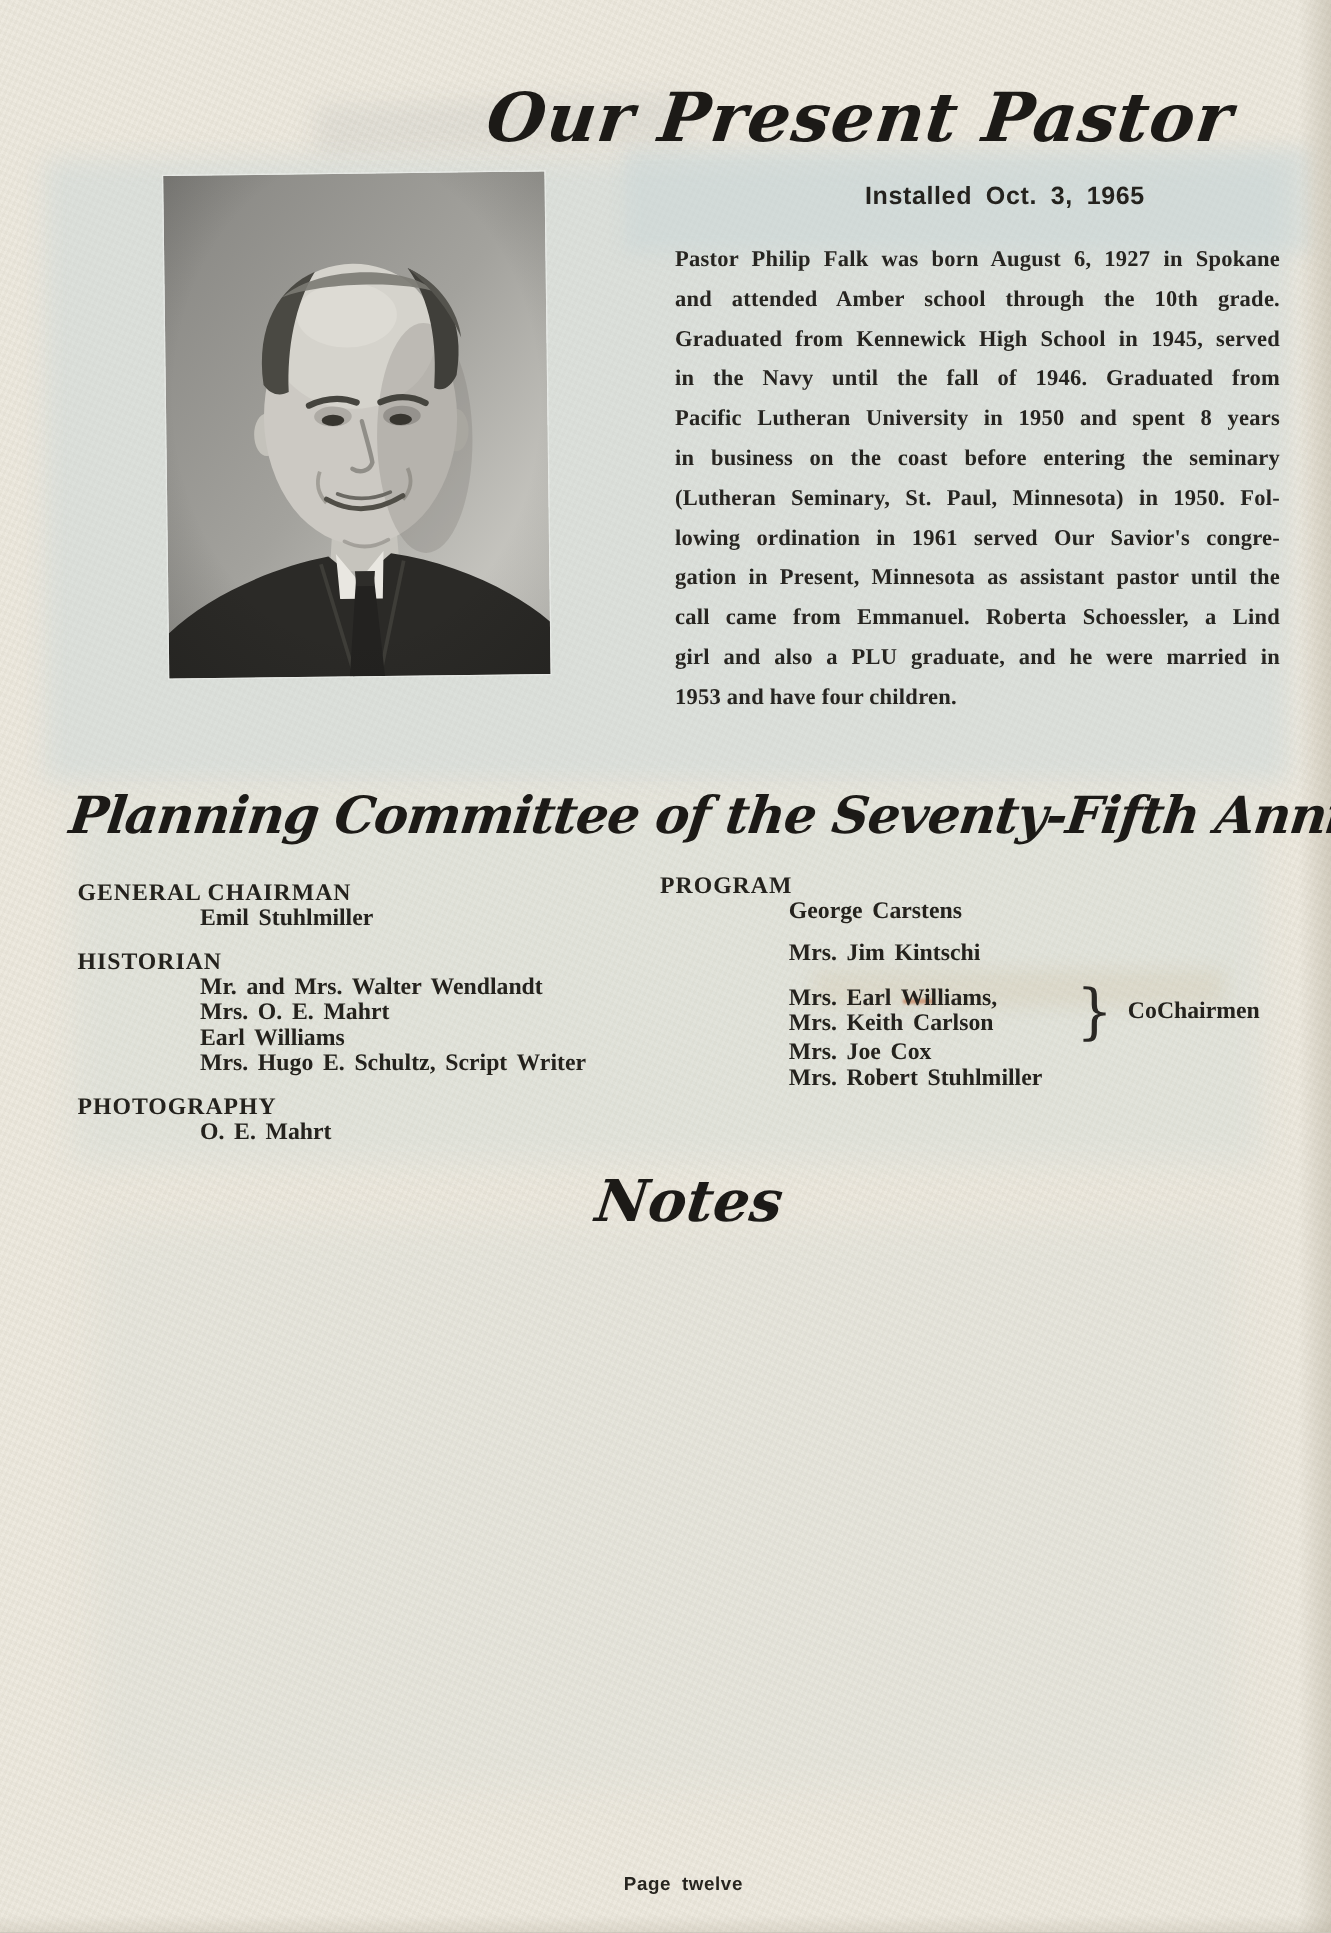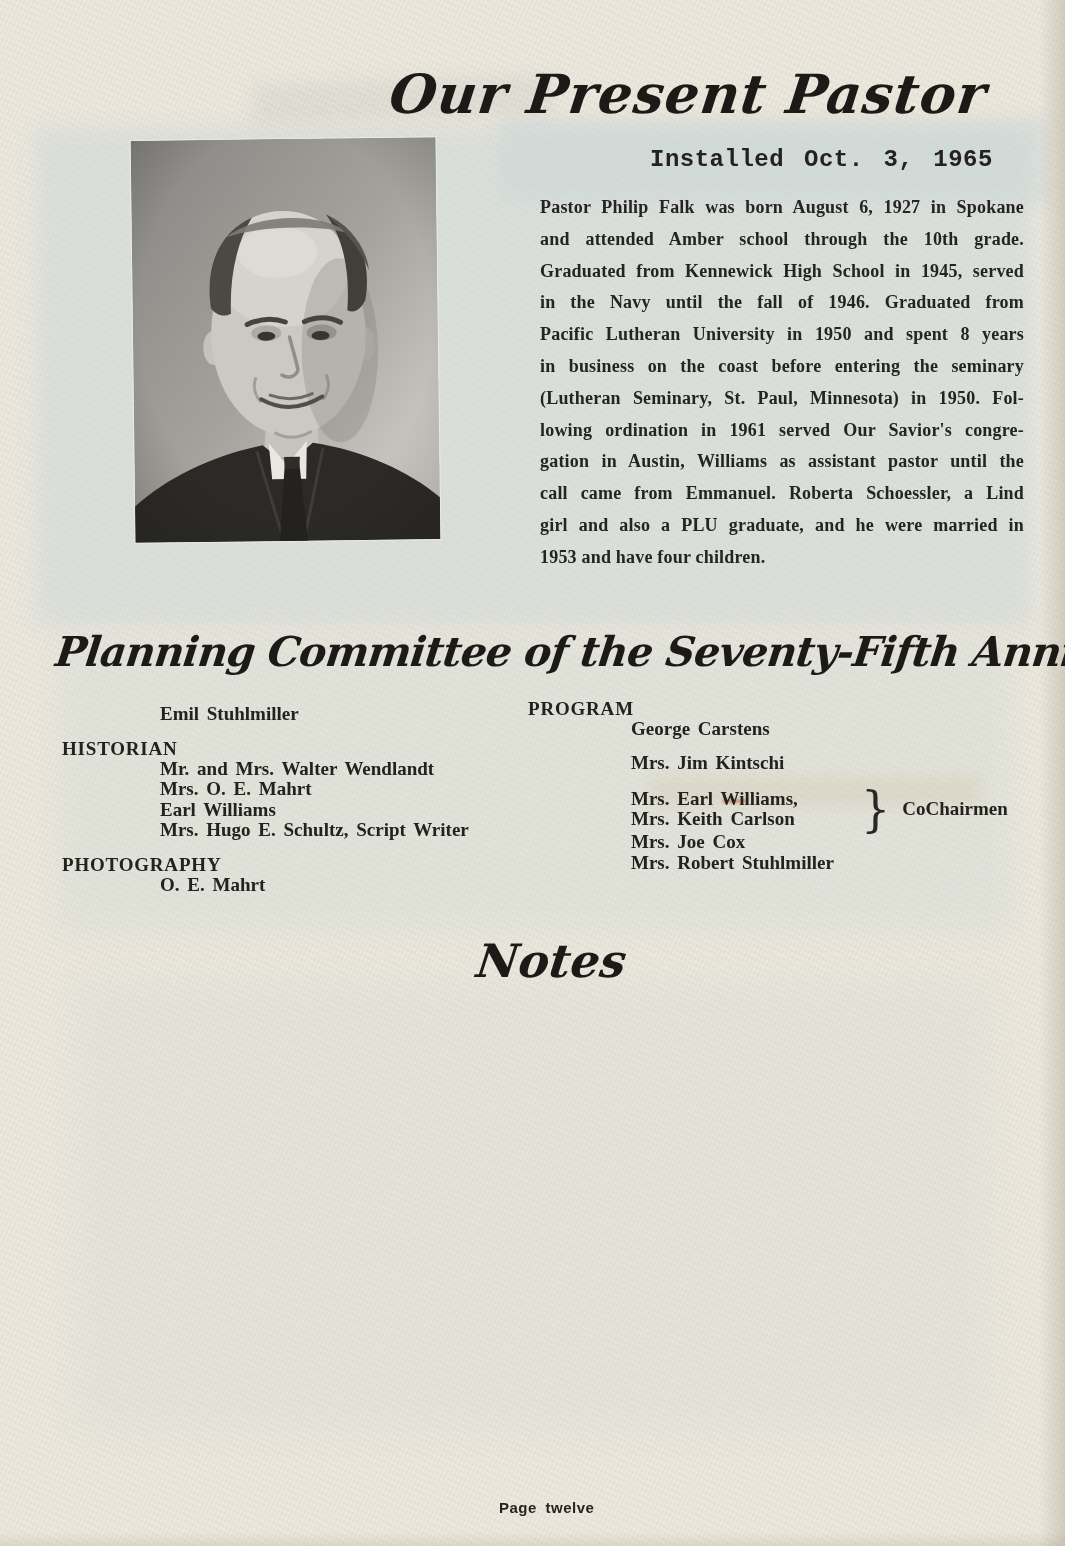--- a/index.html
+++ b/index.html
@@ -33,22 +33,22 @@
     font-style:italic;font-weight:700;
     color:#1c1a17;
     transform:skewX(-7deg);
     white-space:nowrap;
   }
   .page-title{position:absolute;top:62px;right:78px;font-size:54px;letter-spacing:1px;}
   .committee-heading{position:absolute;left:56px;top:628px;font-size:41px;letter-spacing:-1px;}
   .notes-heading{position:absolute;left:477px;top:934px;font-size:46px;}
 
   .installed{
-    position:absolute;left:650px;top:146px;
-    font-family:Liberation Mono, monospace;font-weight:700;font-size:24px;
+    position:absolute;left:692px;top:146px;
+    font-family:Liberation Sans, sans-serif;font-weight:700;font-size:20px;
     letter-spacing:0.5px;word-spacing:5px;color:#24221e;
   }
 
   .photo{
     position:absolute;left:133px;top:139px;width:305px;height:402px;
     transform:rotate(-0.7deg);
     box-shadow:0 0 0 1px rgba(255,255,255,0.35);
   }
   .photo svg{display:block;width:100%;height:100%;}
 
@@ -162,30 +162,31 @@
 
   <div class="bio">
     <div class="bio-line">Pastor Philip Falk was born August 6, 1927 in Spokane</div>
     <div class="bio-line">and attended Amber school through the 10th grade.</div>
     <div class="bio-line">Graduated from Kennewick High School in 1945, served</div>
     <div class="bio-line">in the Navy until the fall of 1946. Graduated from</div>
     <div class="bio-line">Pacific Lutheran University in 1950 and spent 8 years</div>
     <div class="bio-line">in business on the coast before entering the seminary</div>
     <div class="bio-line">(Lutheran Seminary, St. Paul, Minnesota) in 1950. Fol-</div>
     <div class="bio-line">lowing ordination in 1961 served Our Savior's congre-</div>
-    <div class="bio-line">gation in Austin, Williams as assistant pastor until the</div>
+    <div class="bio-line">gation in Present, Minnesota as assistant pastor until the</div>
     <div class="bio-line">call came from Emmanuel. Roberta Schoessler, a Lind</div>
     <div class="bio-line">girl and also a PLU graduate, and he were married in</div>
     <div class="bio-line bio-line--last">1953 and have four children.</div>
   </div>
 
   <div class="script committee-heading">Planning Committee of the Seventy-Fifth Anniversary</div>
 
   <div class="col col-left">
     <div class="sec">
+      <div class="sec-label">GENERAL CHAIRMAN</div>
       <div class="member">Emil Stuhlmiller</div>
     </div>
     <div class="sec">
       <div class="sec-label">HISTORIAN</div>
       <div class="member">Mr. and Mrs. Walter Wendlandt</div>
       <div class="member">Mrs. O. E. Mahrt</div>
       <div class="member">Earl Williams</div>
       <div class="member">Mrs. Hugo E. Schultz, Script Writer</div>
     </div>
     <div class="sec">

